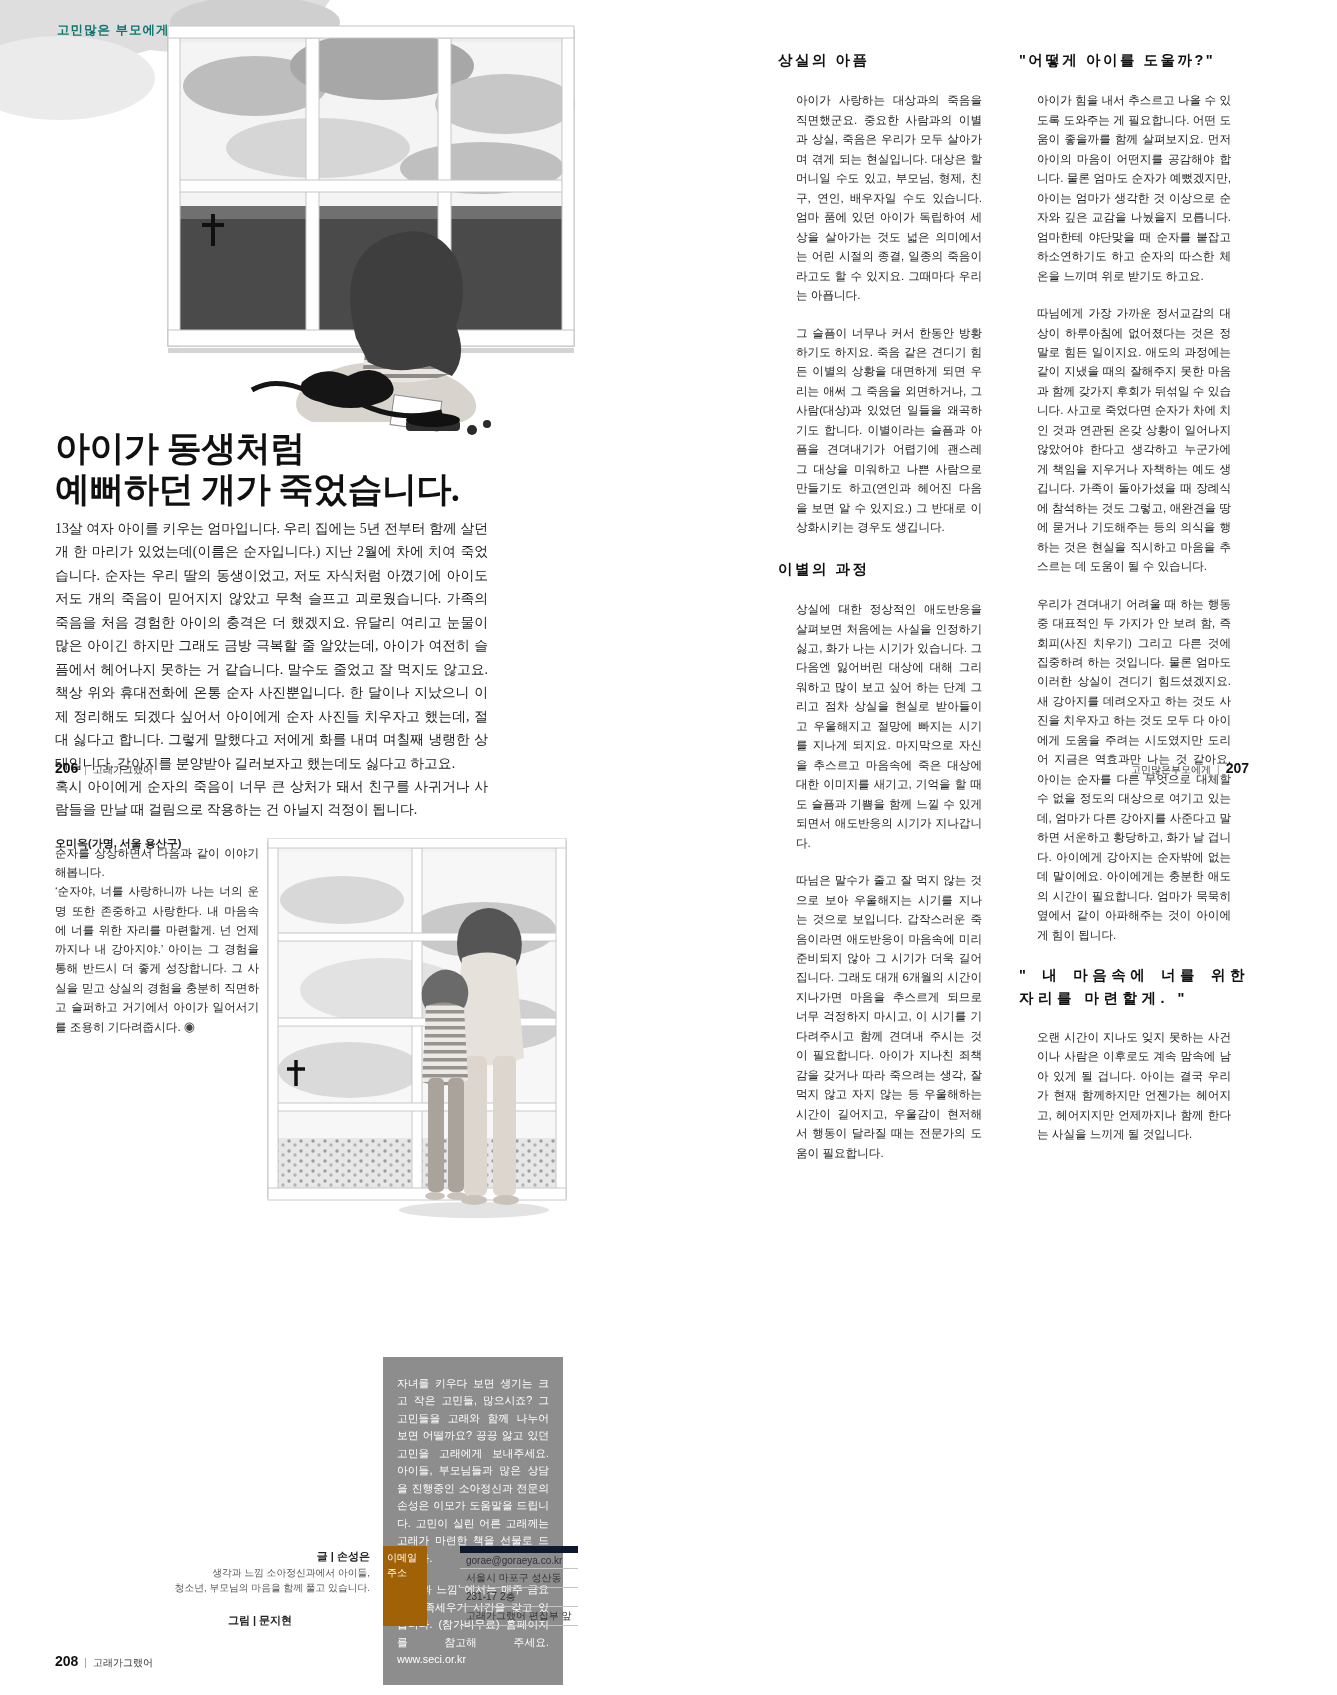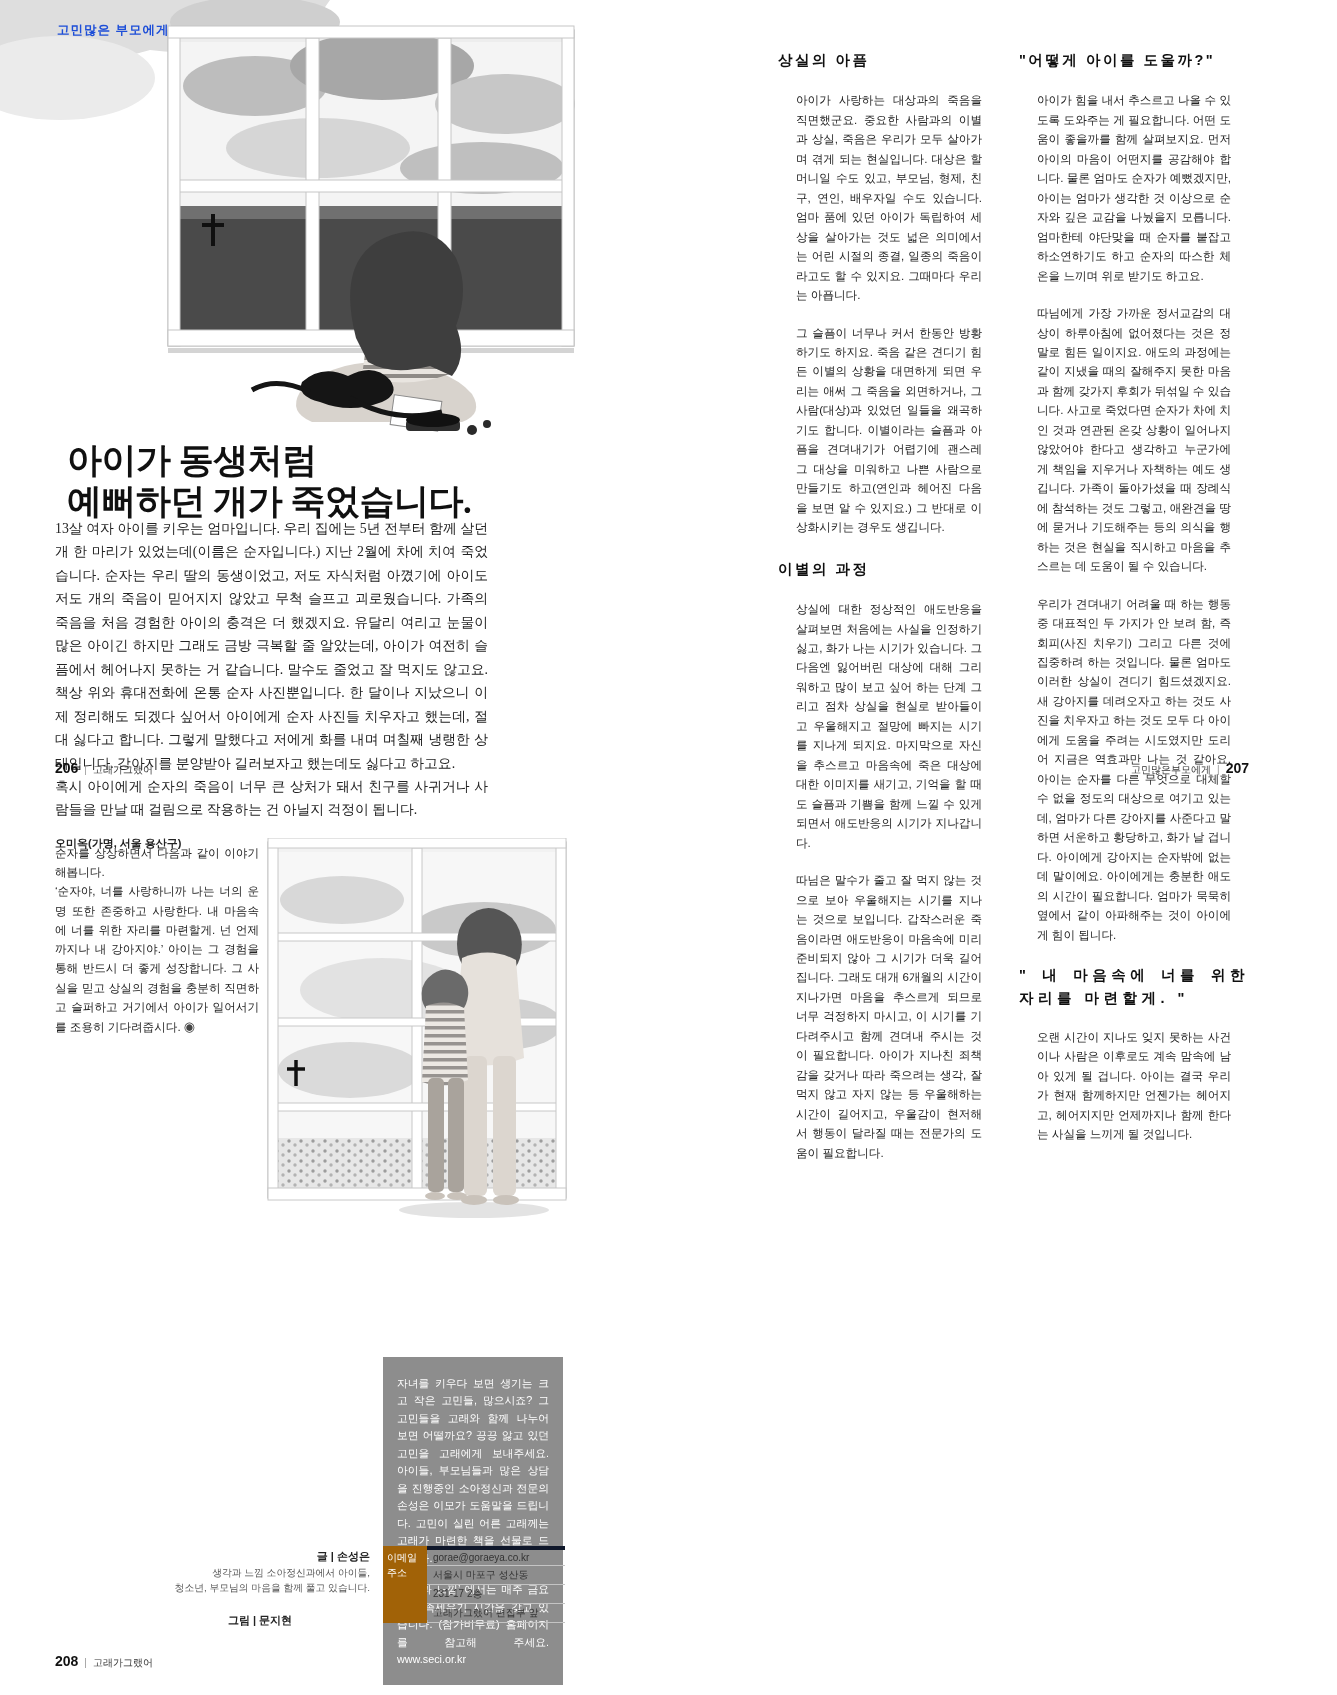--- a/index.html
+++ b/index.html
@@ -3,23 +3,23 @@
 <meta charset="utf-8">
 <style>
   html,body{margin:0;padding:0;}
   body{
     width:1337px;height:1695px;position:relative;background:#ffffff;
     font-family:"Liberation Sans",sans-serif;color:#1a1a1a;overflow:hidden;
   }
   .abs{position:absolute;}
 
   
-  .kicker{left:57px;top:22px;font-size:12.5px;font-weight:bold;letter-spacing:1px;color:#1d4ed8;}
+  .kicker{left:57px;top:22px;font-size:12.5px;font-weight:bold;letter-spacing:1px;color:#0f766e;}
   .illo1{left:0;top:0;width:575px;height:445px;}
-  .title{left:55px;top:428px;width:480px;margin:12px;font-family:"Liberation Serif",serif;
+  .title{left:55px;top:428px;width:480px;margin:0;font-family:"Liberation Serif",serif;
          font-size:35px;font-weight:bold;line-height:1.18;color:#101010;letter-spacing:-0.5px;}
   .letter{left:55px;top:517px;width:433px;font-family:"Liberation Serif",serif;
           font-size:13.8px;line-height:1.7;text-align:justify;color:#222;}
   .letter p{margin:0;}
   .byline{margin-top:12px;font-family:"Liberation Sans",sans-serif;font-size:11px;font-weight:bold;color:#222;}
   .folio{font-size:10px;color:#333;text-align:center;}
   .folio .num{font-weight:bold;font-size:14px;color:#111;}
   .folio .sep{color:#999;margin:0 6px;}
   .folio206{left:55px;top:760px;}
   .folio207{left:1019px;top:760px;width:230px;text-align:right;}
@@ -41,21 +41,21 @@
   .illo2{left:262px;top:838px;width:310px;height:415px;}
   .graybox{left:383px;top:1357px;width:152px;background:#8d8d8d;color:#ffffff;
            padding:18px 14px 16px;font-size:10.8px;line-height:1.62;text-align:justify;}
   .graybox p{margin:0;}
   .graybox p + p{margin-top:14px;}
   .credits{left:150px;top:1548px;width:220px;text-align:right;font-size:9.8px;line-height:1.55;color:#555;}
   .credits .role{font-size:11px;font-weight:bold;color:#222;}
   .credits .role2{margin-top:17px;text-align:center;}
   .contact{left:383px;top:1546px;width:182px;display:flex;align-items:stretch;font-size:10px;color:#333;}
   .contact .label{background:#a16207;color:#fff;width:36px;padding:4px 4px;line-height:1.5;flex:none;}
-  .contact .rows{flex:1;border-top:4px solid #0f172a;}
+  .contact .rows{flex:1;border-top:7px solid #0f172a;margin-left:33px;}
   .contact .row{border-bottom:1px solid #c4c4c4;padding:2px 6px;white-space:nowrap;overflow:hidden;}
 </style>
 </head>
 <body>
 
 <div class="abs illo1">
   <svg width="575" height="445" viewBox="0 0 575 445">
     <defs>
       <pattern id="stripes1" width="9" height="9" patternUnits="userSpaceOnUse">
         <rect width="9" height="9" fill="#e9e5e0"></rect>

